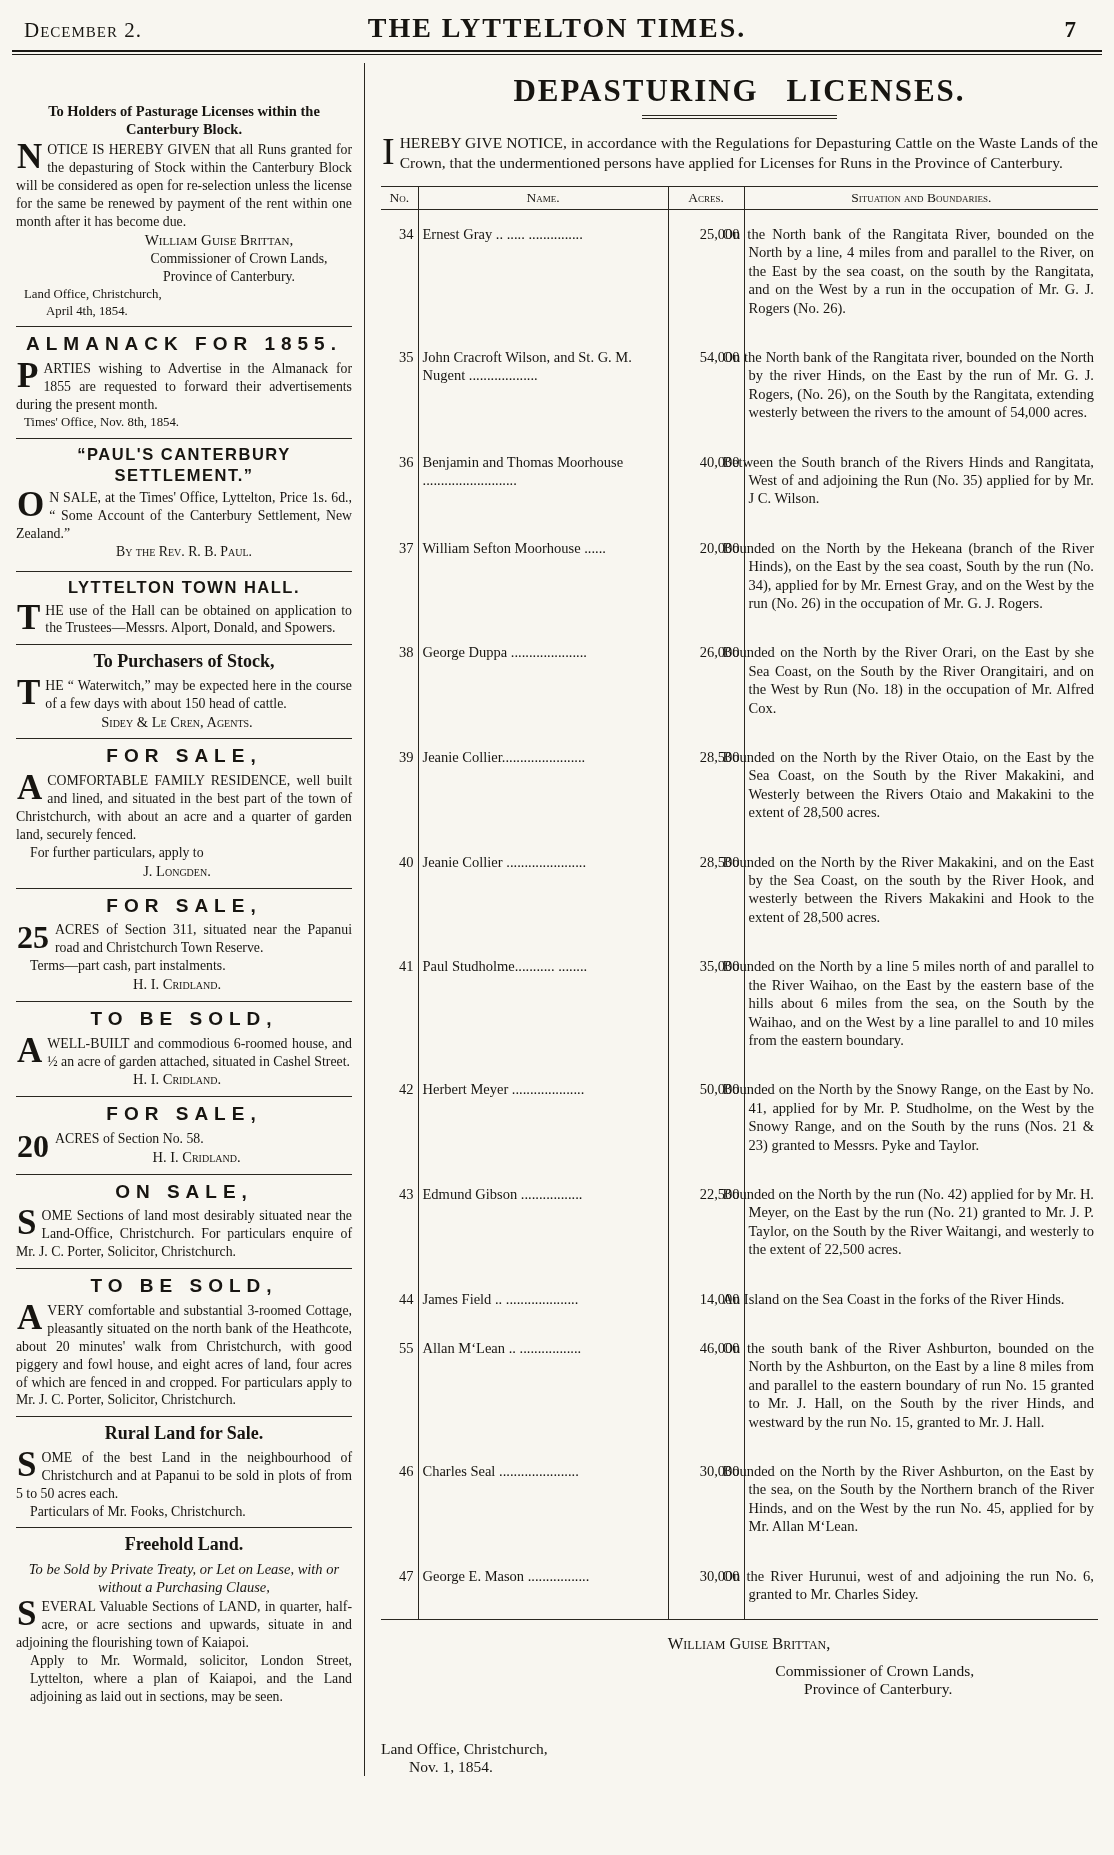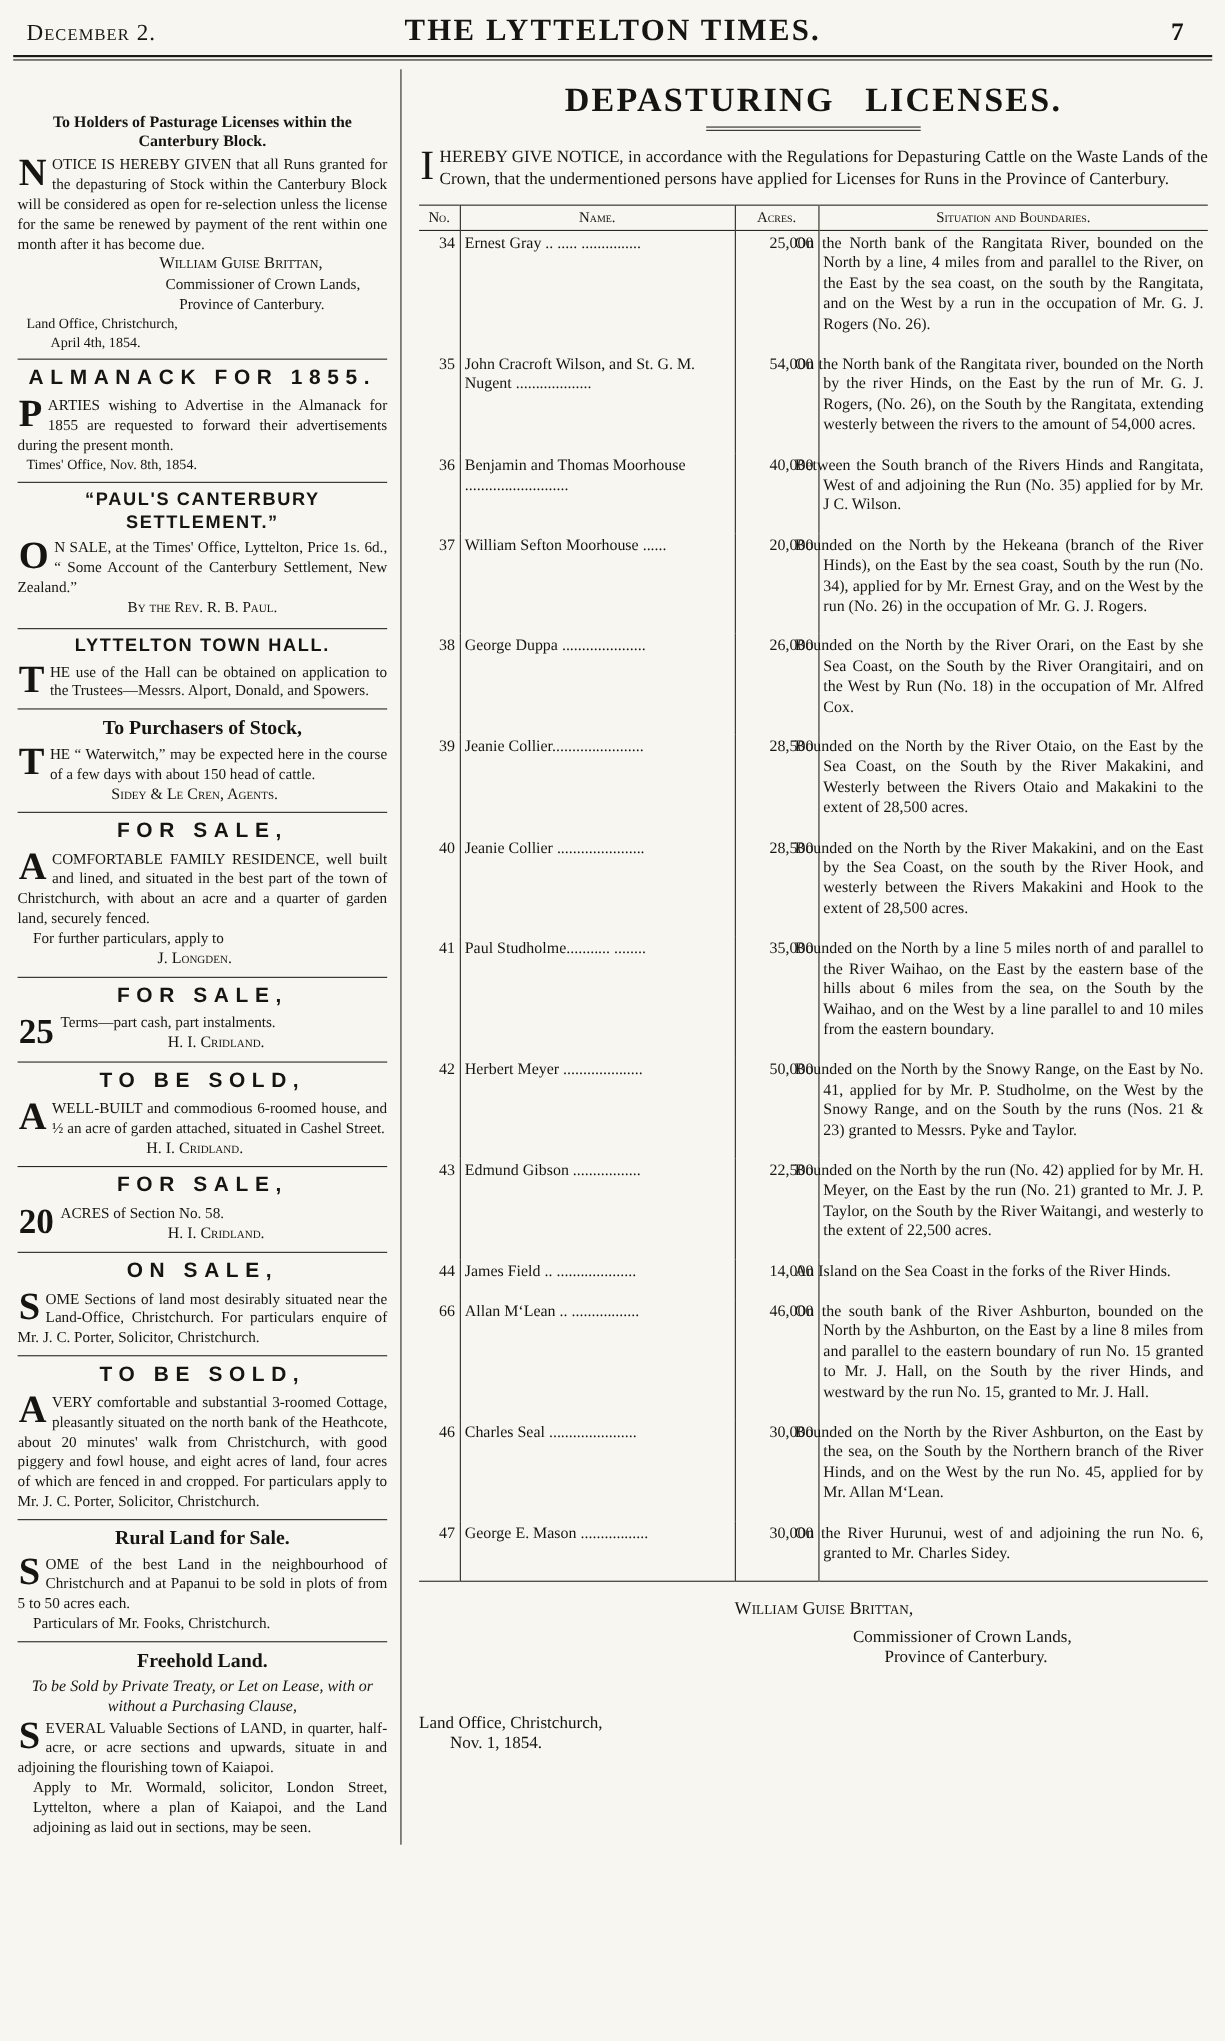--- a/index.html
+++ b/index.html
@@ -41,21 +41,21 @@
   .sigblock .s3 { text-align:center; padding-left:90px; }
   .smallline { font-size:12.8px; padding-left:8px; }
   .smallline2 { font-size:12.8px; padding-left:30px; }
   
   .notice-title { text-align:center; font-size:31px; font-weight:bold; letter-spacing:2px; word-spacing:18px; margin:8px 0 6px 0; }
   .title-rule { width:195px; margin:0 auto 14px auto; border-top:1.2px solid #2a2720; border-bottom:1px solid #2a2720; height:4px; }
   .intro { font-size:15.5px; line-height:1.32; text-align:justify; margin-bottom:12px; }
   .intro .dropcap { font-size:38px; line-height:30px; font-weight:normal; }
   table.lic { width:100%; border-collapse:collapse; border-top:1.6px solid #2a2720; border-bottom:1.6px solid #2a2720; table-layout:fixed; }
   table.lic th { font-variant:small-caps; font-weight:normal; font-size:13.5px; text-align:center; padding:3px 2px; border-bottom:1.4px solid #2a2720; }
-  table.lic td { vertical-align:top; font-size:14.5px; line-height:1.27; padding:2px 4px 16px 4px; }
+  table.lic td { vertical-align:top; font-size:14.5px; line-height:1.27; padding:15px 4px 16px 4px; }
   col.c-no { width:37px; } col.c-name { width:250px; } col.c-acres { width:76px; }
   .bl { border-left:1.2px solid #2a2720; }
   td.no { text-align:right; padding-right:6px; }
   td.name { padding-left:10px;margin-left:48px; }
   td.acres { text-align:right; }
   td.sit { text-align:justify; padding-left:30px; text-indent:-26px; padding-right:2px; }
   
   .rfoot { margin-top:14px; font-size:15.5px; }
   .rfoot .f1 { padding-left:40%; font-variant:small-caps; font-size:16.5px; }
   .rfoot .f2 { padding-left:55%; margin-top:8px; }
@@ -116,21 +116,21 @@
 
       <section class="ad">
         <div class="h-c h-fat">FOR SALE,</div>
         <p class="body"><span class="dropcap">A</span><span>COMFORTABLE FAMILY RESIDENCE, well built and lined, and situated in the best part of the town of Christchurch, with about an acre and a quarter of garden land, securely fenced.</span></p>
         <div class="indent1">For further particulars, apply to</div>
         <div class="sig-right">J. Longden.</div>
       </section>
 
       <section class="ad">
         <div class="h-c h-fat">FOR SALE,</div>
-        <p class="body"><span class="dropcap-num">25</span></p>
+        <p class="body"><span class="dropcap-num">25</span><span>ACRES of Section 311, situated near the Papanui road and Christchurch Town Reserve.</span></p>
         <div class="indent1">Terms—part cash, part instalments.</div>
         <div class="sig-right">H. I. Cridland.</div>
       </section>
 
       <section class="ad">
         <div class="h-c h-fat">TO BE SOLD,</div>
         <p class="body"><span class="dropcap">A</span><span>WELL-BUILT and commodious 6-roomed house, and ½ an acre of garden attached, situated in Cashel Street.</span></p>
         <div class="sig-right">H. I. Cridland.</div>
       </section>
 
@@ -250,21 +250,21 @@
               <td class="acres bl">22,500</td>
               <td class="sit bl">Bounded on the North by the run (No. 42) applied for by Mr. H. Meyer, on the East by the run (No. 21) granted to Mr. J. P. Taylor, on the South by the River Waitangi, and westerly to the extent of 22,500 acres.</td>
             </tr>
           <tr>
               <td class="no">44</td>
               <td class="name bl">James Field  ..  ....................</td>
               <td class="acres bl">14,000</td>
               <td class="sit bl">An Island on the Sea Coast in the forks of the River Hinds.</td>
             </tr>
           <tr>
-              <td class="no">66</td>
+              <td class="no">55</td>
               <td class="name bl">Allan M‘Lean  ..  .................</td>
               <td class="acres bl">46,000</td>
               <td class="sit bl">On the south bank of the River Ashburton, bounded on the North by the Ashburton, on the East by a line 8 miles from and parallel to the eastern boundary of run No. 15 granted to Mr. J. Hall, on the South by the river Hinds, and westward by the run No. 15, granted to Mr. J. Hall.</td>
             </tr>
           <tr>
               <td class="no">46</td>
               <td class="name bl">Charles Seal  ......................</td>
               <td class="acres bl">30,000</td>
               <td class="sit bl">Bounded on the North by the River Ashburton, on the East by the sea, on the South by the Northern branch of the River Hinds, and on the West by the run No. 45, applied for by Mr. Allan M‘Lean.</td>
             </tr>

